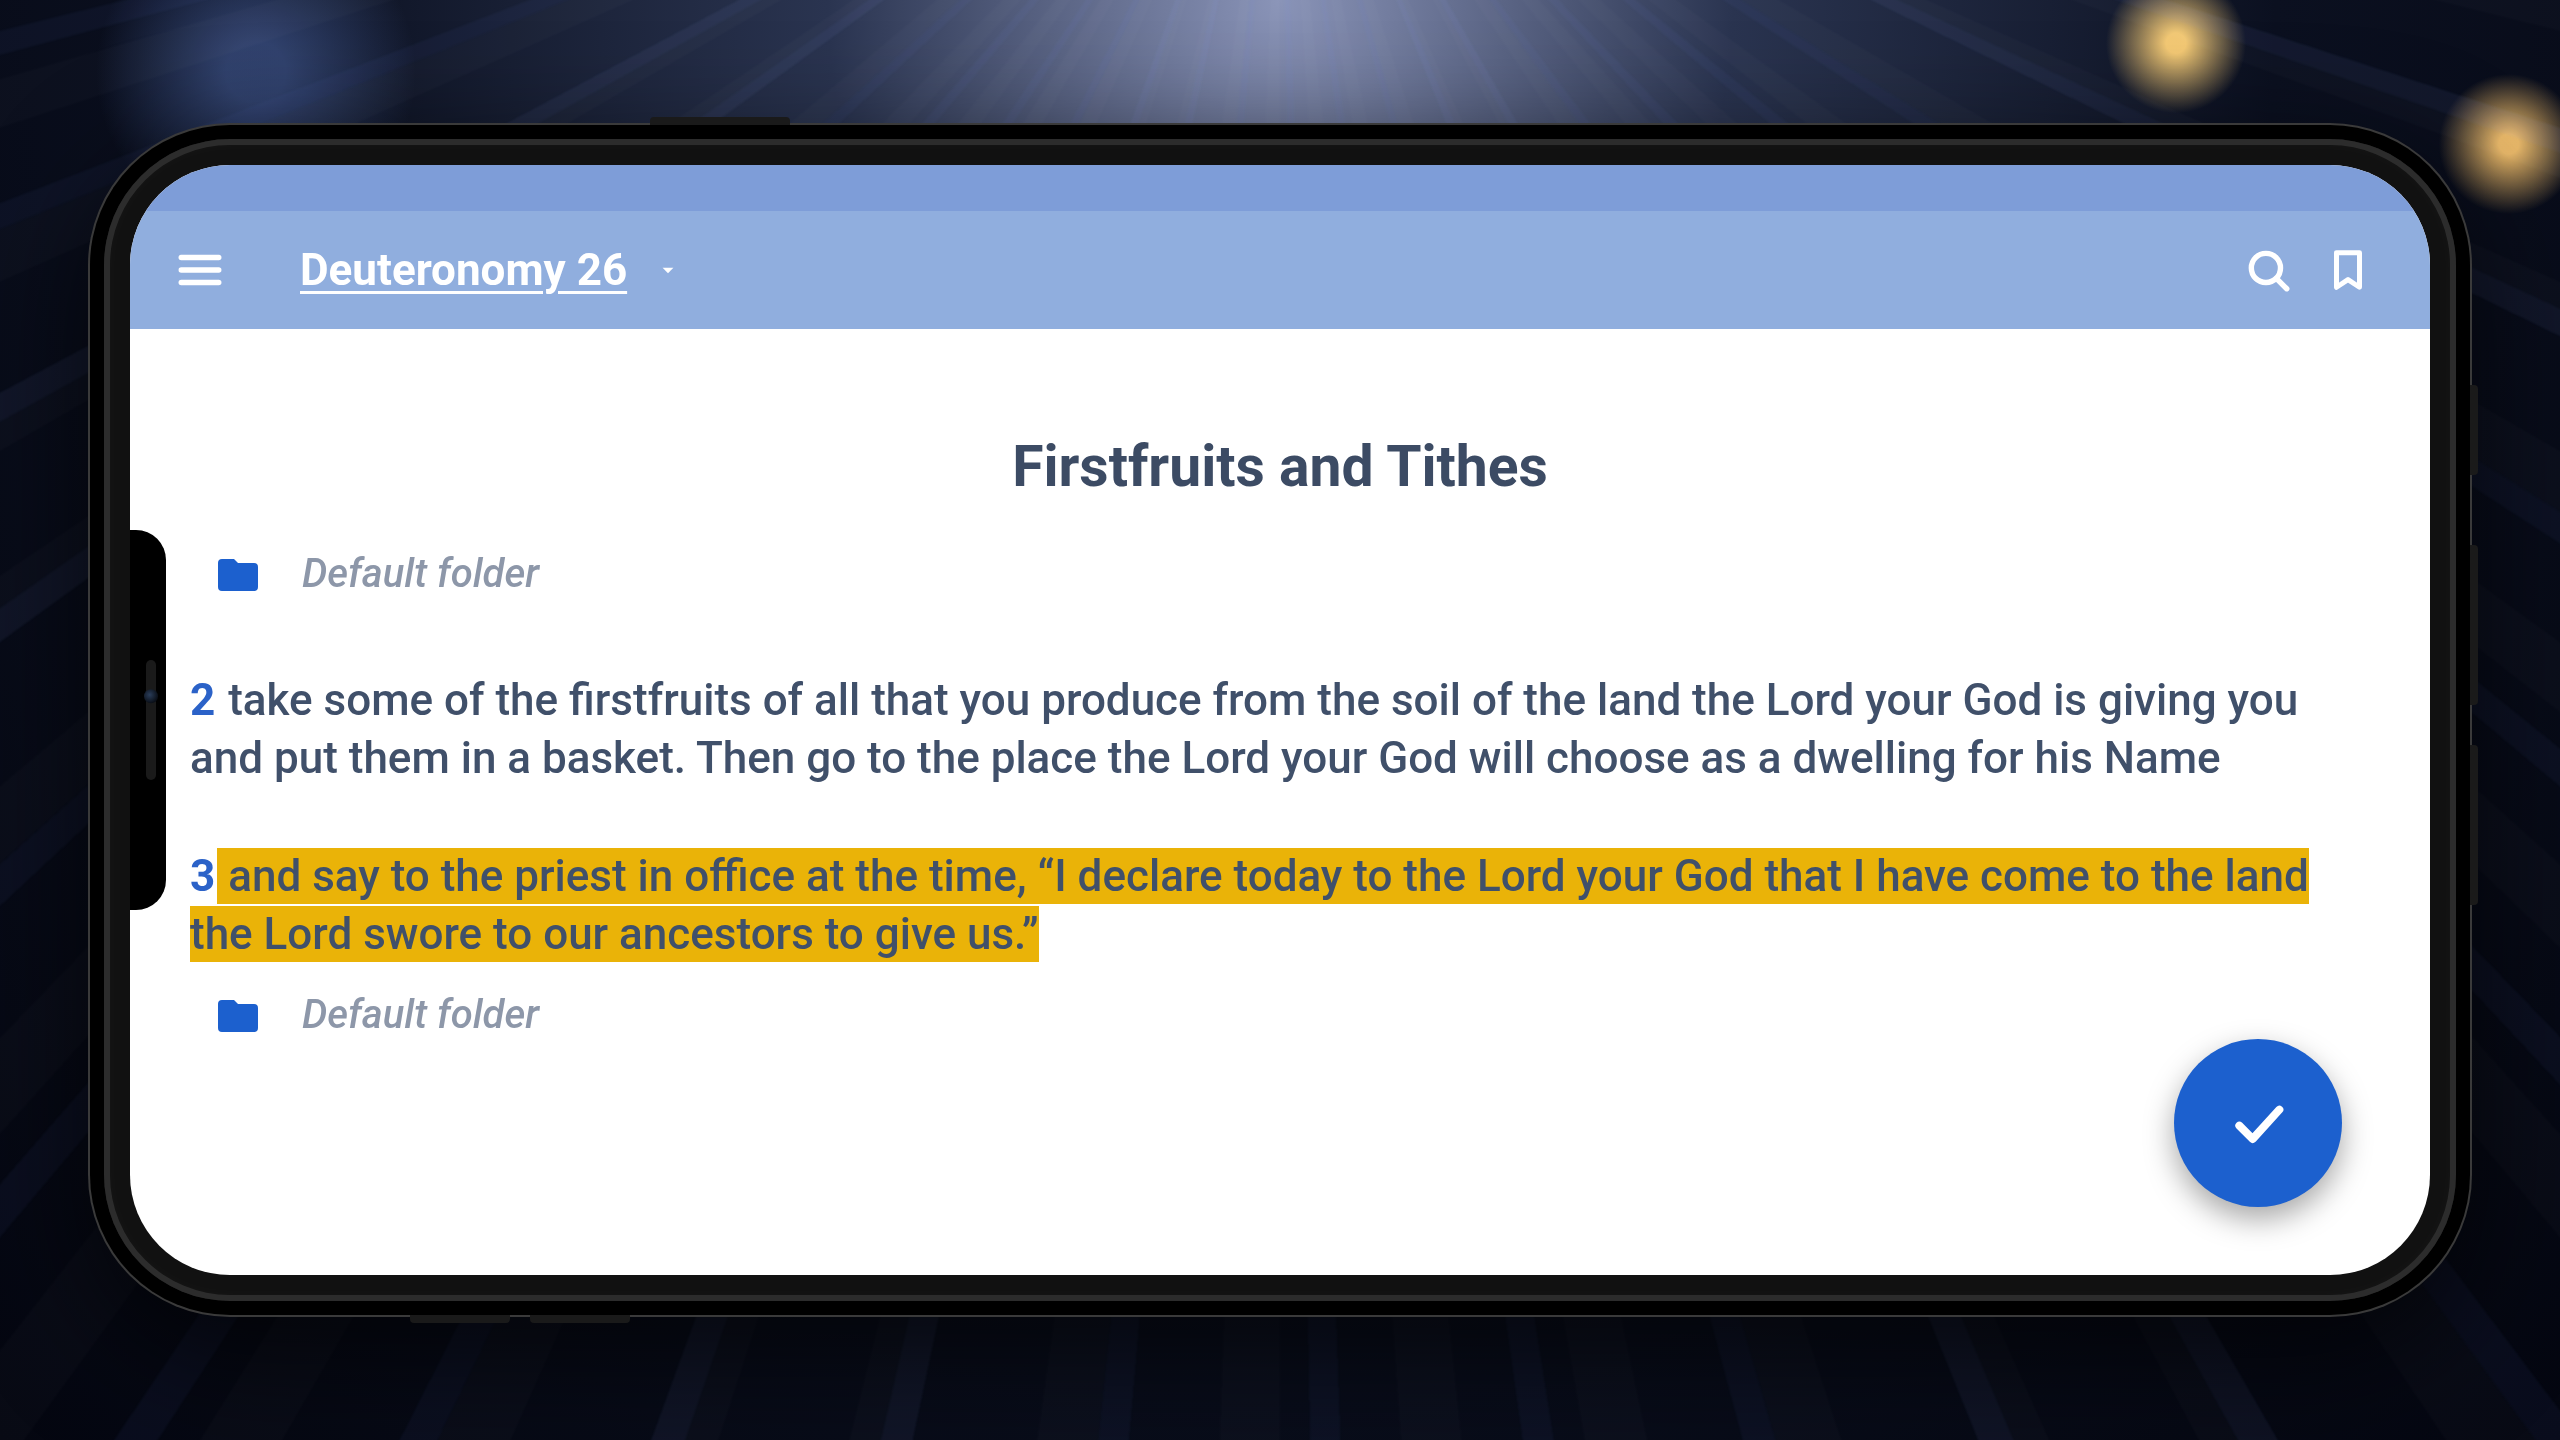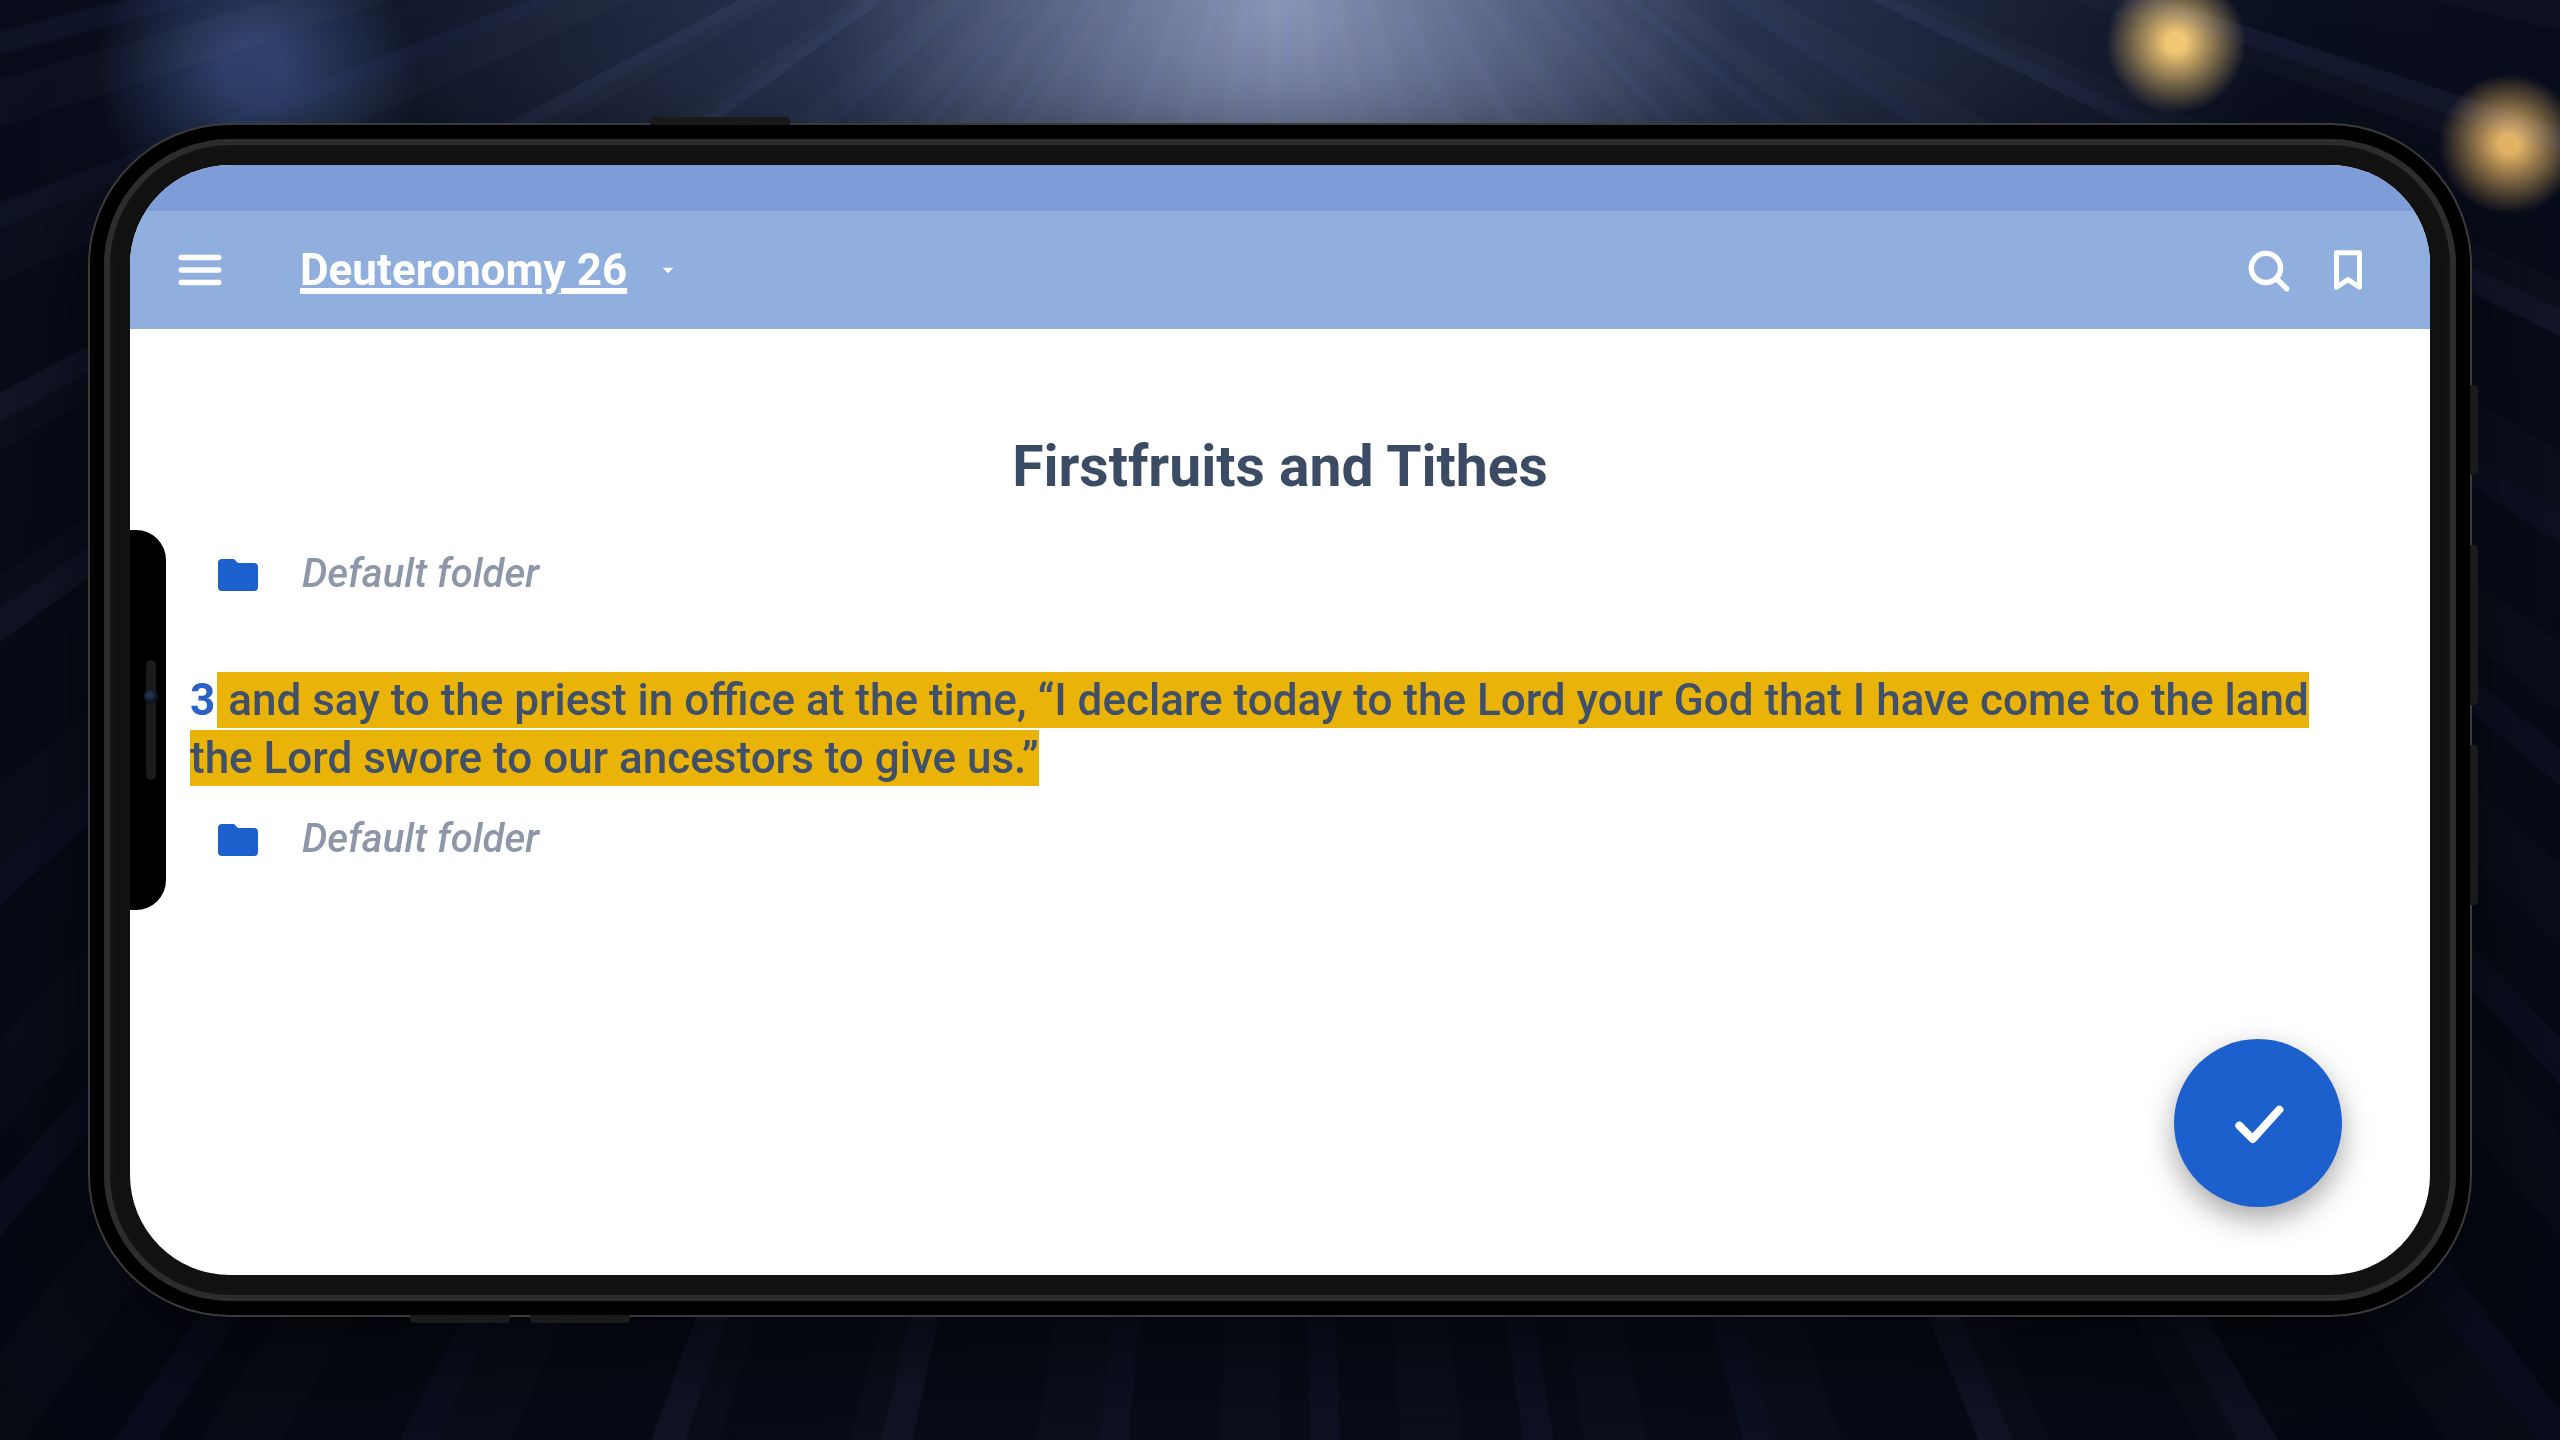--- a/index.html
+++ b/index.html
@@ -93,21 +93,20 @@
     color: #fff;
   }
   .icon-btn {
     width: 80px; height: 80px; display: flex; align-items: center; justify-content: center;
     border-radius: 50%; cursor: pointer; flex: none;
   }
   .title-wrap {
     display: flex; align-items: center; gap: 28px;
     margin-left: 60px;
     cursor: pointer;
-    text-decoration: underline;
   }
   .title {
     font-size: 44px; font-weight: 700; color: #fff;
     text-decoration: underline; text-underline-offset: 6px; text-decoration-thickness: 3px;
   }
   .spacer { flex: 1; }
 
   
   .content {
     flex: 1; overflow: auto; padding: 56px 60px 56px 60px;
@@ -196,20 +195,23 @@
     <div class="content">
       <div class="section-title">Firstfruits and Tithes</div>
 
       <div class="folder-row">
         <svg class="folder-icon" viewBox="0 0 24 24" fill="#1c60ce">
             <path d="M10 4H4a2 2 0 0 0-2 2v12a2 2 0 0 0 2 2h16a2 2 0 0 0 2-2V8a2 2 0 0 0-2-2h-8l-2-2z"></path>
           </svg>
         <span class="folder-label">Default folder</span>
       </div>
 
+      <div class="verse" style="margin-bottom:60px">
+        <span class="vnum">2</span><span> take some of the firstfruits of all that you produce from the soil of the land the Lord your God is giving you and put them in a basket. Then go to the place the Lord your God will choose as a dwelling for his Name</span>
+      </div>
 
       <div class="verse">
         <span class="vnum">3</span><span class="hl-blue"> and say to the priest in office at the time, “I declare today to the Lord your God that I have come to the land the Lord swore to our ancestors to give us.” </span>
       </div>
       <div class="folder-row">
         <svg class="folder-icon" viewBox="0 0 24 24" fill="#1c60ce">
             <path d="M10 4H4a2 2 0 0 0-2 2v12a2 2 0 0 0 2 2h16a2 2 0 0 0 2-2V8a2 2 0 0 0-2-2h-8l-2-2z"></path>
           </svg>
         <span class="folder-label">Default folder</span>
       </div>

